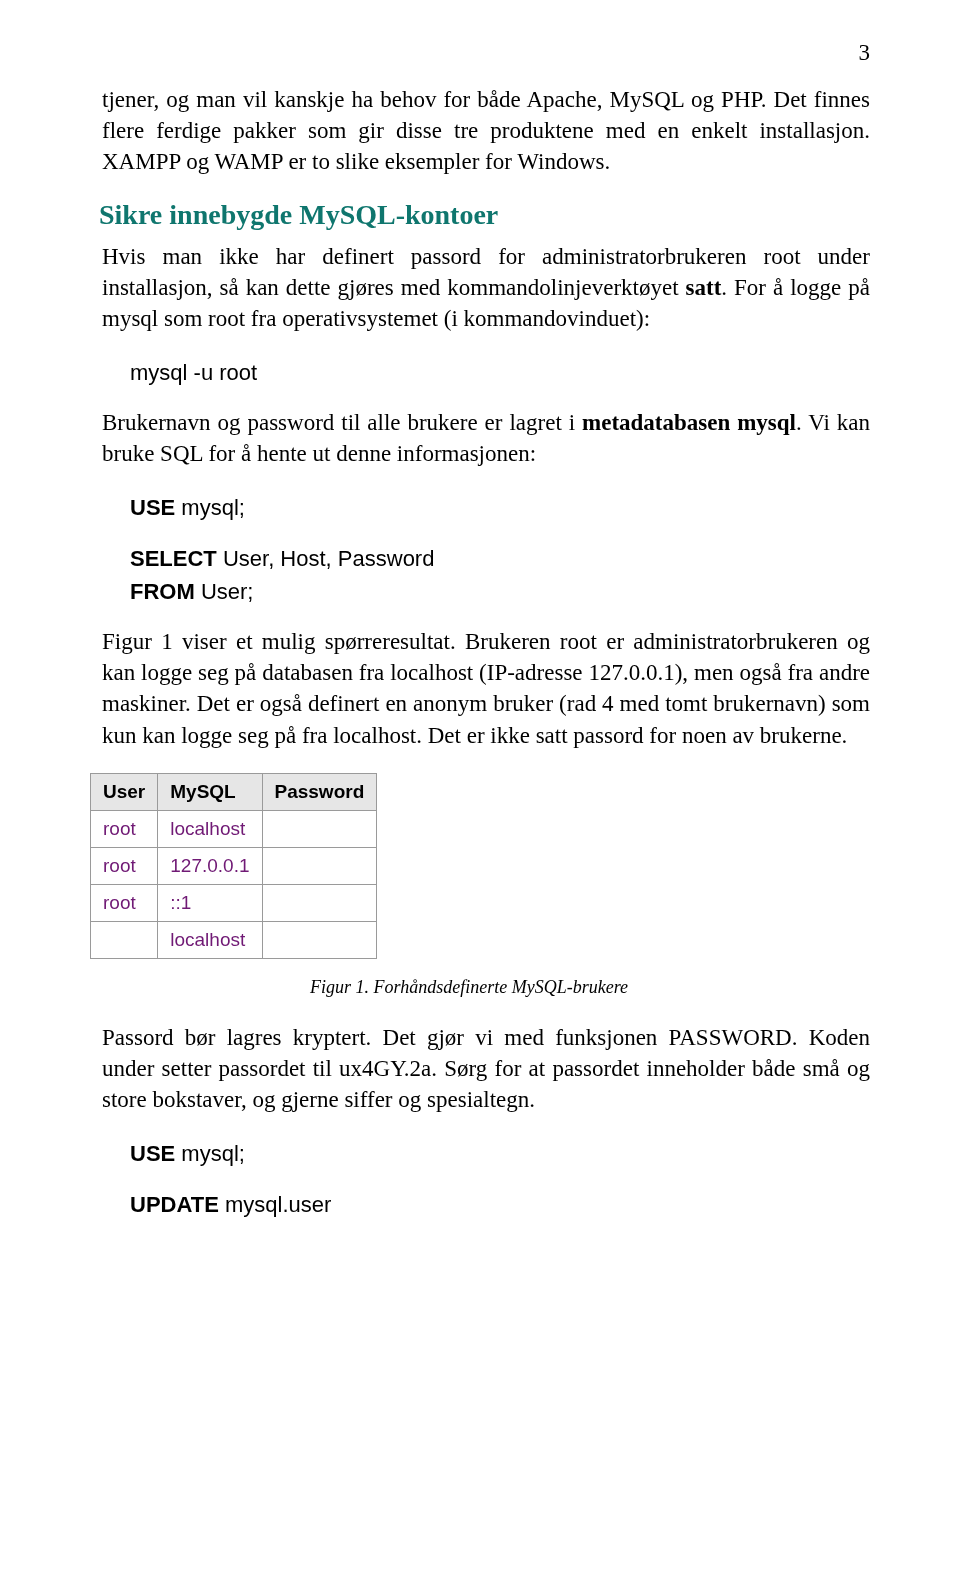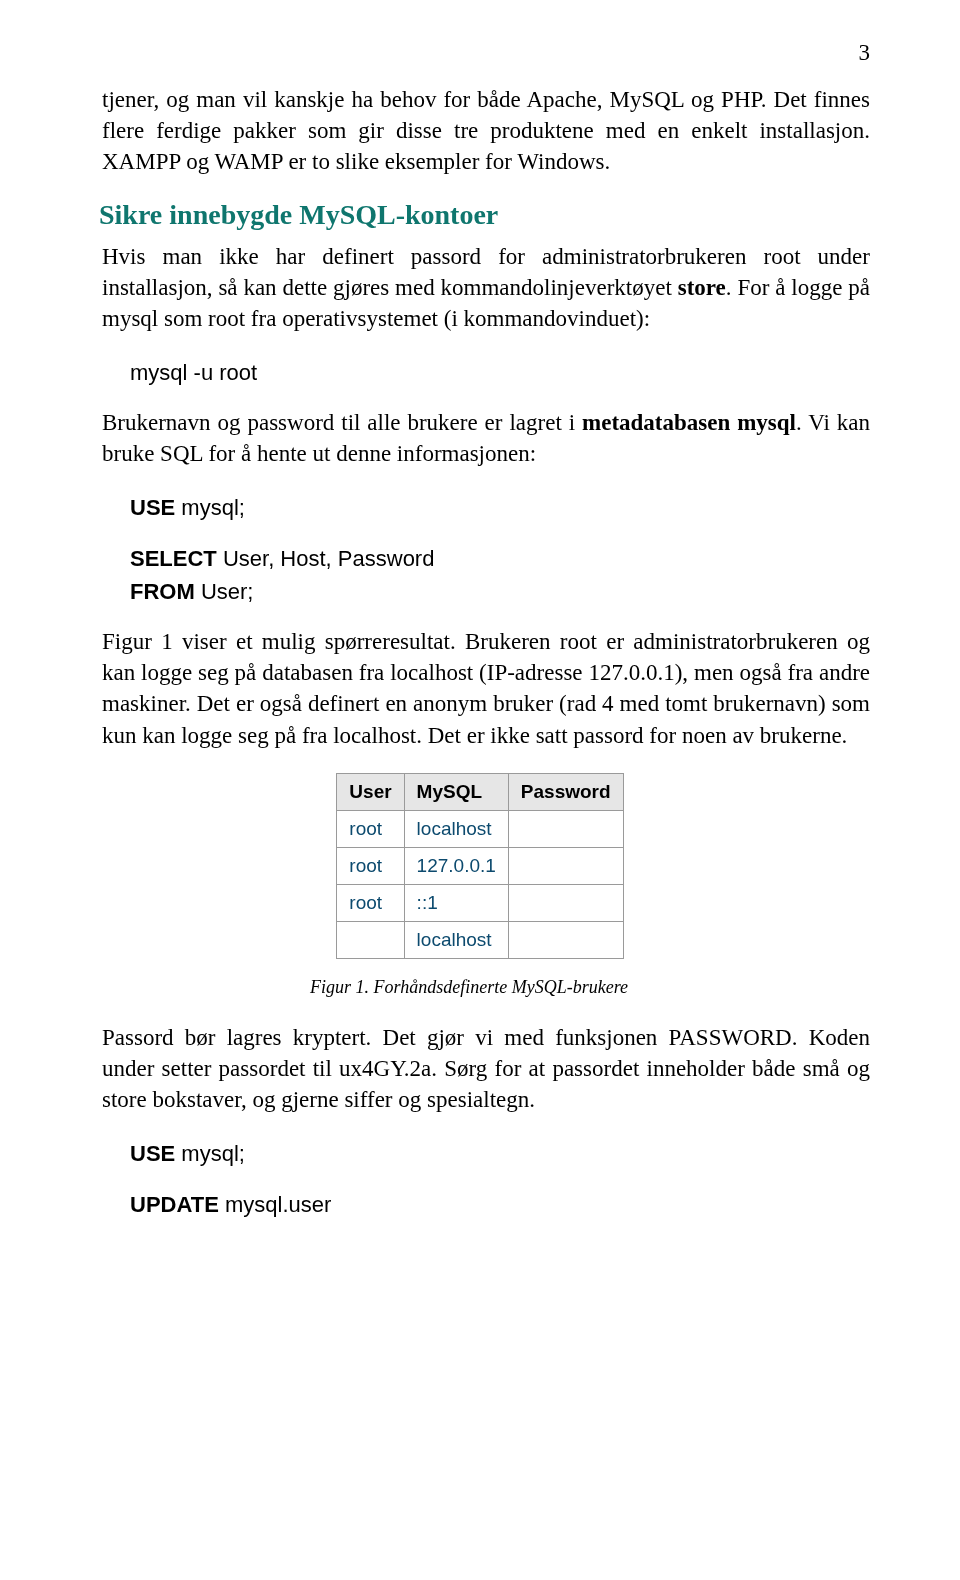--- a/index.html
+++ b/index.html
@@ -35,61 +35,60 @@
     font-family: Verdana, Geneva, sans-serif;
     font-size: 22px;
     margin: 6px 0 18px 40px;
     line-height: 1.5;
   }
   .code-indent .bold {
     font-weight: bold;
   }
   .table-wrap {
     display: flex;
-    justify-content: center;
     margin: 22px 0 8px 0;
   }
   table.result {
     border-collapse: collapse;
     font-family: Tahoma, Verdana, sans-serif;
     font-size: 19px;
   }
   table.result th, table.result td {
     border: 1px solid #9a9a9a;
     padding: 7px 12px;
     text-align: left;
   }
   table.result th {
     background: #e6e6e6;
     font-weight: bold;
   }
   table.result td {
     background: #ffffff;
-    color: #0c4a6e;
+    color: #701a75;
   }
   .figure-caption {
     font-size: 18px;
     font-style: italic;
     text-align: left;
     margin: 18px 0 24px 220px;
   }
 </style>
 </head>
 <body>
 
 <div class="page">
 
   <div class="page-number">3</div>
 
   <p class="body-text">tjener, og man vil kanskje ha behov for både Apache, MySQL og PHP. Det finnes flere ferdige pakker som gir disse tre produktene med en enkelt installasjon. XAMPP og WAMP er to slike eksempler for Windows.</p>
 
   <div class="heading">Sikre innebygde MySQL-kontoer</div>
 
   <p class="body-text">
-    <span>Hvis man ikke har definert passord for administratorbrukeren root under installasjon, så kan dette gjøres med kommandolinjeverktøyet </span><b>store</b><span>. For å logge på mysql som root fra operativsystemet (i kommandovinduet):</span>
+    <span>Hvis man ikke har definert passord for administratorbrukeren root under installasjon, så kan dette gjøres med kommandolinjeverktøyet </span><b>satt</b><span>. For å logge på mysql som root fra operativsystemet (i kommandovinduet):</span>
   </p>
 
   <div class="code-indent">
     <span>mysql -u root</span>
   </div>
 
   <p class="body-text">
     <span>Brukernavn og password til alle brukere er lagret i </span><b>metadatabasen mysql</b><span>. Vi kan bruke SQL for å hente ut denne informasjonen:</span>
   </p>
 

